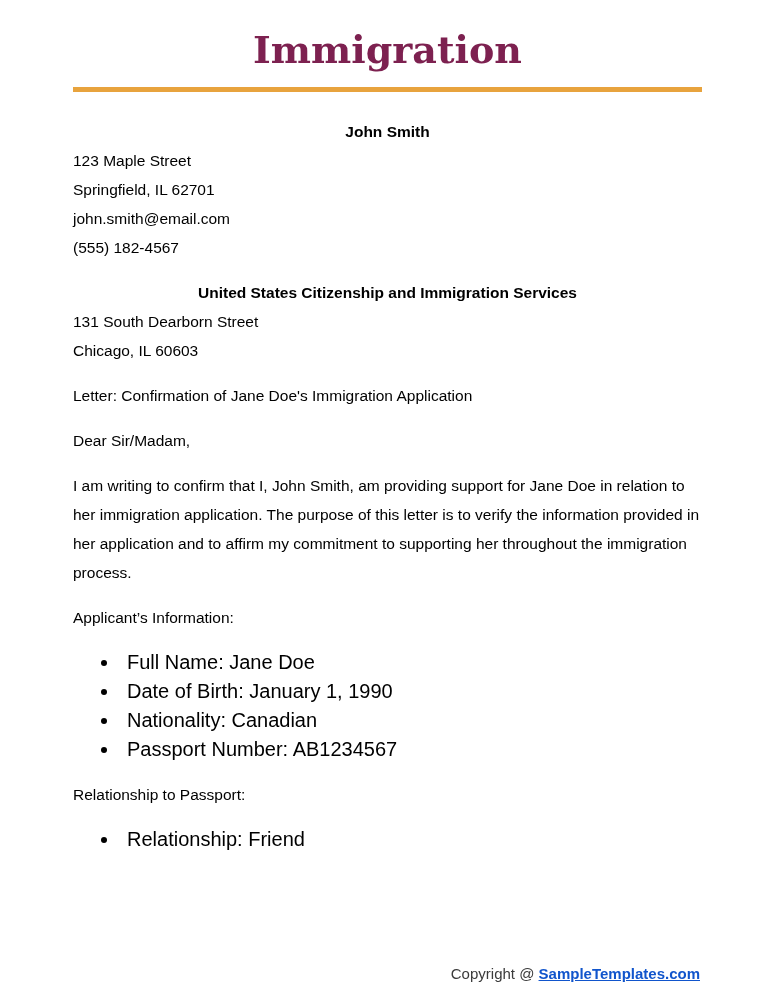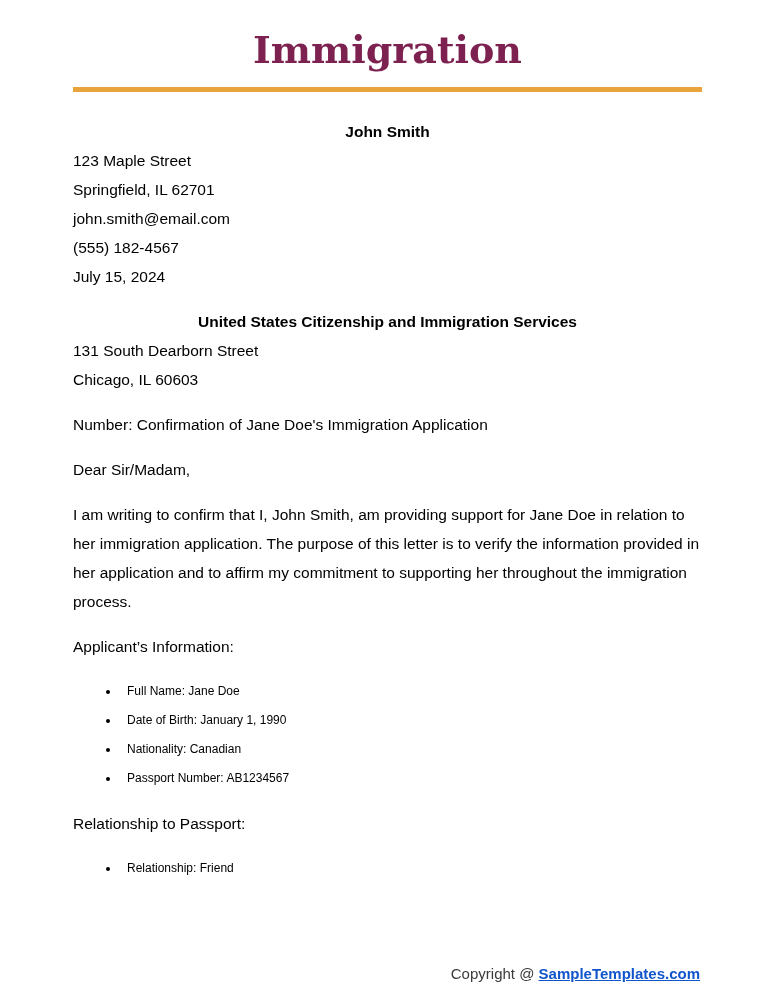--- a/index.html
+++ b/index.html
@@ -41,21 +41,21 @@
   .addr-line { font-size: 15.5px; line-height: 29px; }
   .bold { font-weight: 700; text-align: center; }
   p { margin: 16px 0 0 0; font-size: 15.5px; line-height: 29px; }
   .body-copy { max-width: 632px; }
   .section-heading { font-weight: 400; }
   ul.info-list {
     margin: 16px 0 0 0;
     padding: 0 0 0 47px;
   }
   ul.info-list li {
-    font-size: 12px;
+    font-size: 20px;
     line-height: 29px;
     padding-left: 7px;
   }
   .footer {
     position: absolute;
     right: 70px;
     bottom: 17px;
     font-size: 15px;
     line-height: 20px;
     color: var(--footer-text, #3B3B3B);
@@ -77,30 +77,29 @@
   </h1>
 
   <div class="divider"></div>
 
   <div class="address-block">
     <div class="addr-line bold">John Smith</div>
     <div class="addr-line">123 Maple Street</div>
     <div class="addr-line">Springfield, IL 62701</div>
     <div class="addr-line">john.smith@email.com</div>
     <div class="addr-line">(555) 182-4567</div>
-    <div class="addr-line">July 15, 2024</div>
   </div>
 
   <div class="address-block">
     <div class="addr-line bold">United States Citizenship and Immigration Services</div>
     <div class="addr-line">131 South Dearborn Street</div>
     <div class="addr-line">Chicago, IL 60603</div>
   </div>
 
-  <p>Number: Confirmation of Jane Doe's Immigration Application</p>
+  <p>Letter: Confirmation of Jane Doe's Immigration Application</p>
 
   <p>Dear Sir/Madam,</p>
 
   <p class="body-copy">I am writing to confirm that I, John Smith, am providing support for Jane Doe in relation to her immigration application. The purpose of this letter is to verify the information provided in her application and to affirm my commitment to supporting her throughout the immigration process.</p>
 
   <p class="section-heading">Applicant’s Information:</p>
 
   <ul class="info-list">
     <li>Full Name: Jane Doe</li>
     <li>Date of Birth: January 1, 1990</li>

